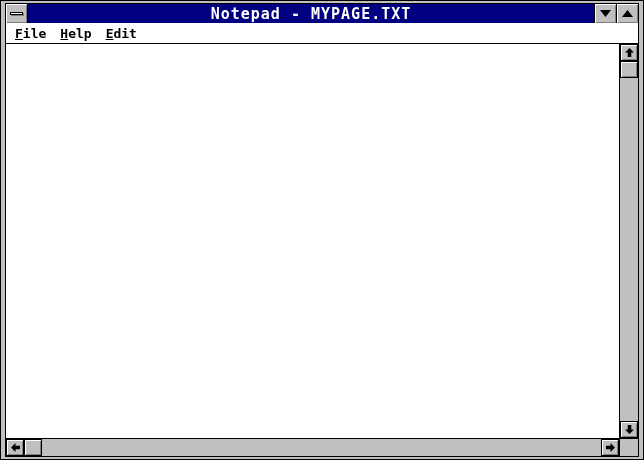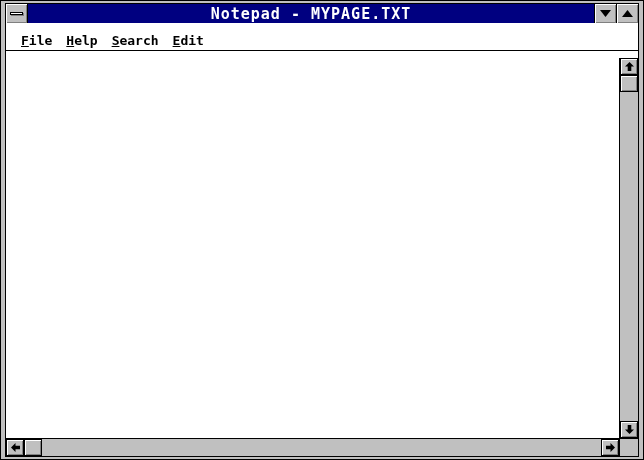--- a/index.html
+++ b/index.html
@@ -14,21 +14,20 @@
     position:absolute; left:0; top:0; width:644px; height:460px;
     background:var(--chrome);
     border:1px solid var(--outline);
     padding:2px 4px 2px 4px;
   }
   .inner {
     width:100%; height:100%;
     border:1px solid var(--outline);
     display:flex; flex-direction:column;
     background:var(--text-area);
-    gap:7px;
   }
 
   
   .titlebar {
     flex:none; height:19px; background:var(--title-bar);
     display:flex; align-items:stretch;
   }
   .sysbtn {
     width:22px; flex:none; background:var(--chrome);
     border-right:1px solid var(--outline);
@@ -58,21 +57,21 @@
 
   
   .menubar {
     flex:none; height:21px; background:#fff;
     border-bottom:1px solid var(--outline);
     display:flex; align-items:center;
     font:bold 13px "DejaVu Sans Mono", monospace;
     color:#000;
   }
   .menu-item { padding:0 7px; height:100%; display:flex; align-items:center; cursor:default; }
-  .menu-item:first-child { margin-left:8px;align-items:center; }
+  .menu-item:first-child { margin-left:2px;align-items:center; }
   .menu-label { display:inline-block; }
   .menu-label::first-letter { text-decoration:underline; }
 
   
   .client {
     flex:1; min-height:0;
     display:grid;
     grid-template-columns:1fr 19px;
     grid-template-rows:1fr 18px;
   }
@@ -143,23 +142,20 @@
     </div>
 
     <div class="menubar">
       <div class="menu-item">
         <span class="menu-label">File</span>
       </div>
       <div class="menu-item">
         <span class="menu-label">Help</span>
       </div>
       <div class="menu-item">
-        <span class="menu-label">Search</span>
-      </div>
-      <div class="menu-item">
         <span class="menu-label">Edit</span>
       </div>
     </div>
 
     <div class="client">
 
       <textarea class="text-area" spellcheck="false" style=""></textarea>
 
       <div class="vscroll">
         <div class="sbtn">

